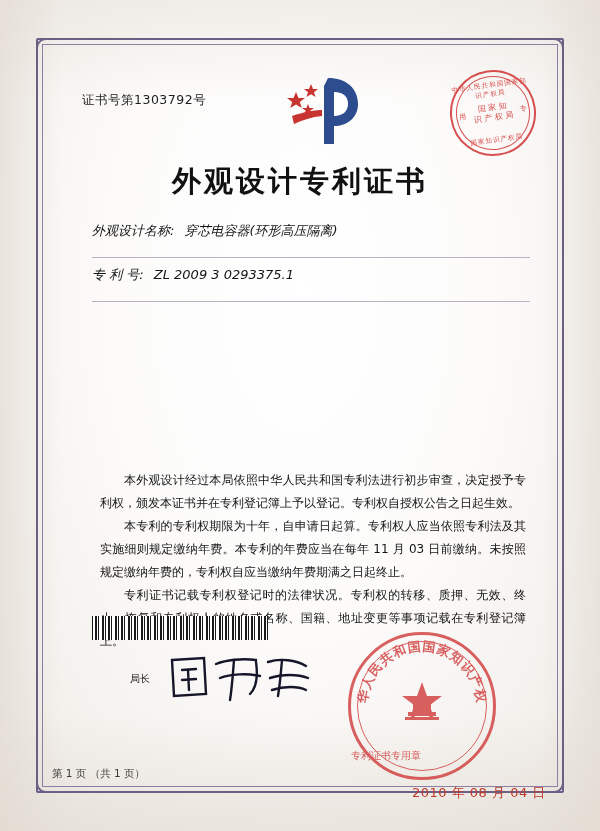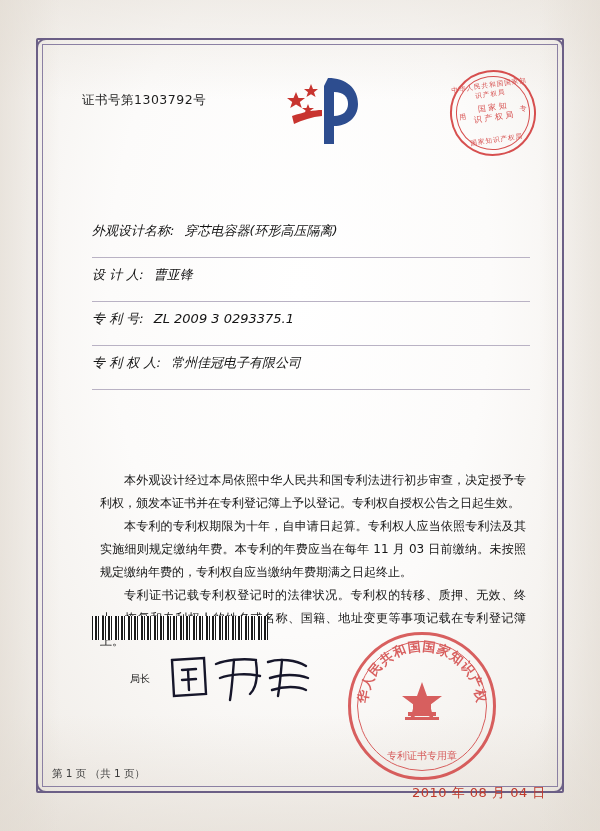--- a/index.html
+++ b/index.html
@@ -174,21 +174,21 @@
     position:absolute;left:50%;top:50%;transform:translate(-50%,-50%);
   }
   .seal-arc{
     position:absolute;left:0;top:0;width:142px;height:142px;
   }
   .seal-arc text{
     font-family:"DejaVu Sans","Liberation Sans",sans-serif;
     font-size:13px;fill:#d03a3a;letter-spacing:1px;font-weight:bold;
   }
   .seal-bottom-text{
-    position:absolute;left:0;right:0;bottom:14px;text-align:center;
+    position:absolute;left:0;right:0;bottom:14px;text-align:left;
     font-size:10px;color:#d03a3a;
   }
 
   .issue-date{
     position:absolute;left:360px;top:730px;
     font-size:13px;color:#c0392b;
     letter-spacing:.5px;
     white-space:nowrap;
   }
 
@@ -231,40 +231,31 @@
       <div class="arc-top">中华人民共和国国家知识产权局</div>
       <div class="side-l">用</div>
       <div class="side-r">专</div>
       <div class="mid">
         <div>国 家 知</div>
         <div>识 产 权 局</div>
       </div>
       <div class="arc-bot">国家知识产权局</div>
     </div>
 
+    <div class="title">外观设计专利证书</div>
 
     <div class="fields">
       <div class="frow">
         <span class="flabel">外观设计名称:</span>
         <span class="fvalue">穿芯电容器(环形高压隔离)</span>
         <span class="line"></span>
       </div>
       <div class="frow">
-        <span class="flabel">设  计  人:</span>
-        <span class="fvalue">曹亚锋</span>
-        <span class="line"></span>
-      </div>
-      <div class="frow">
         <span class="flabel">专    利    号:</span>
         <span class="fvalue">ZL 2009 3 0293375.1</span>
-        <span class="line"></span>
-      </div>
-      <div class="frow">
-        <span class="flabel">专 利 权 人:</span>
-        <span class="fvalue">常州佳冠电子有限公司</span>
         <span class="line"></span>
       </div>
     </div>
 
     <div class="body-text">
       <p>本外观设计经过本局依照中华人民共和国专利法进行初步审查，决定授予专利权，颁发本证书并在专利登记簿上予以登记。专利权自授权公告之日起生效。</p>
       <p>本专利的专利权期限为十年，自申请日起算。专利权人应当依照专利法及其实施细则规定缴纳年费。本专利的年费应当在每年 11 月 03 日前缴纳。未按照规定缴纳年费的，专利权自应当缴纳年费期满之日起终止。</p>
       <p>专利证书记载专利权登记时的法律状况。专利权的转移、质押、无效、终止、恢复和专利权人的姓名或名称、国籍、地址变更等事项记载在专利登记簿上。</p>
     </div>
 

